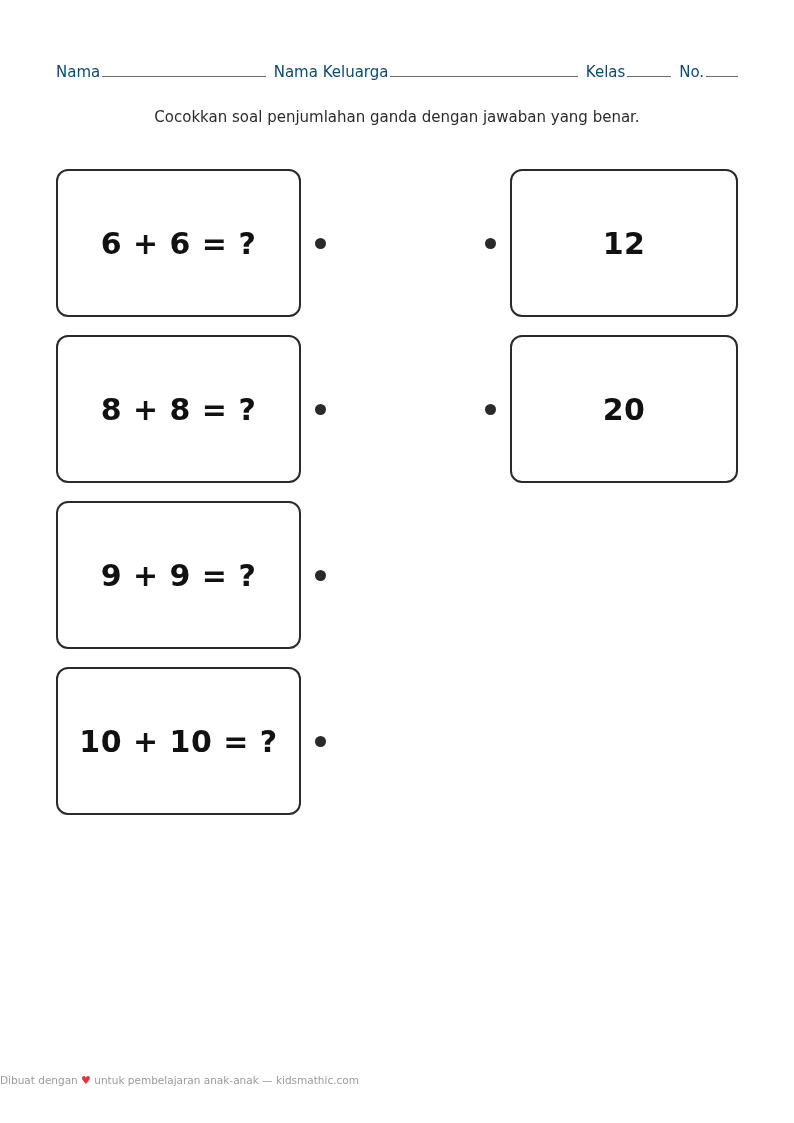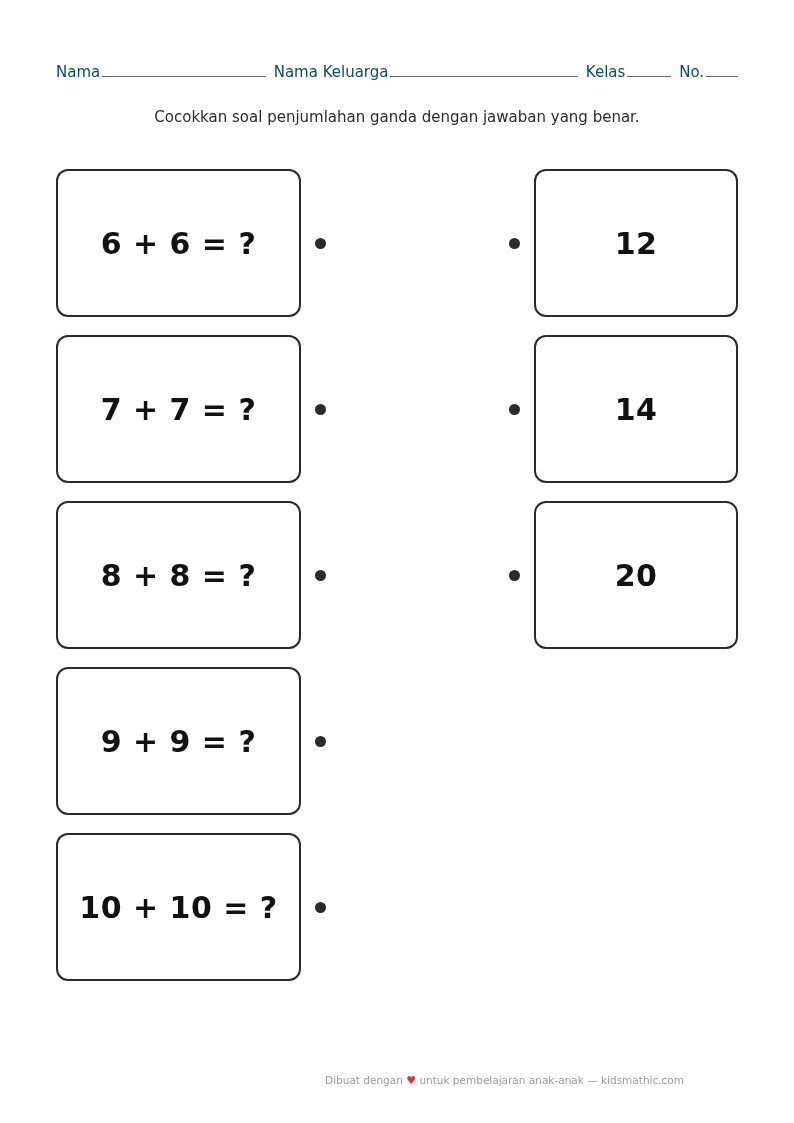--- a/index.html
+++ b/index.html
@@ -87,21 +87,21 @@
     background: #ffffff;
     display: flex;
     align-items: center;
     justify-content: center;
     font-size: 30px;
     font-weight: bold;
     color: #111111;
     letter-spacing: 0.5px;
   }
   .card.answer {
-    width: 204px;
+    width: 228px;
   }
 
   .dot {
     width: 11px;
     height: 11px;
     border-radius: 50%;
     background: #2a2a2a;
     flex: 0 0 auto;
   }
   .dot-left { margin-left: 14px; }
@@ -112,24 +112,23 @@
     align-items: center;
   }
   .spacer-mid { flex: 1 1 auto; }
 
   
   .footer {
     position: absolute;
     bottom: 36px;
     left: 0;
     width: 640px;
-    text-align: right;
+    text-align: left;
     font-size: 10.5px;
     color: #9a9a9a;
-    padding-left: 44px;
   }
   .footer .heart {
     color: #e8323c;
     font-size: 11px;
   }
 </style>
 </head>
 <body>
 
 <div class="page">
@@ -157,31 +156,20 @@
         <div class="card question">6 + 6 = ?</div>
         <div class="dot dot-left"></div>
       </div>
       <div class="spacer-mid"></div>
       <div class="right-group">
         <div class="dot dot-right"></div>
         <div class="card answer">12</div>
       </div>
     </div>
 
-    <div class="match-row">
-      <div class="left-group">
-        <div class="card question">7 + 7 = ?</div>
-        <div class="dot dot-left"></div>
-      </div>
-      <div class="spacer-mid"></div>
-      <div class="right-group">
-        <div class="dot dot-right"></div>
-        <div class="card answer">14</div>
-      </div>
-    </div>
 
     <div class="match-row">
       <div class="left-group">
         <div class="card question">8 + 8 = ?</div>
         <div class="dot dot-left"></div>
       </div>
       <div class="spacer-mid"></div>
       <div class="right-group">
         <div class="dot dot-right"></div>
         <div class="card answer">20</div>

